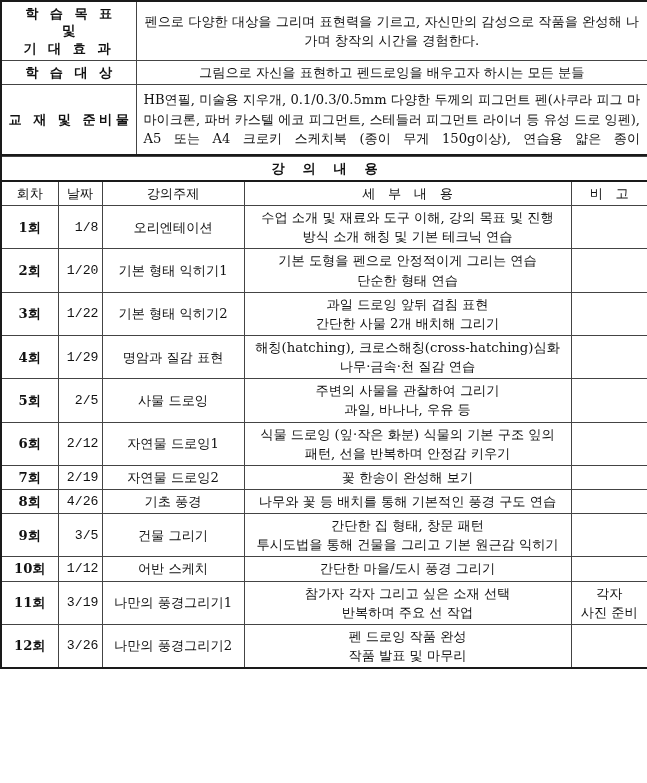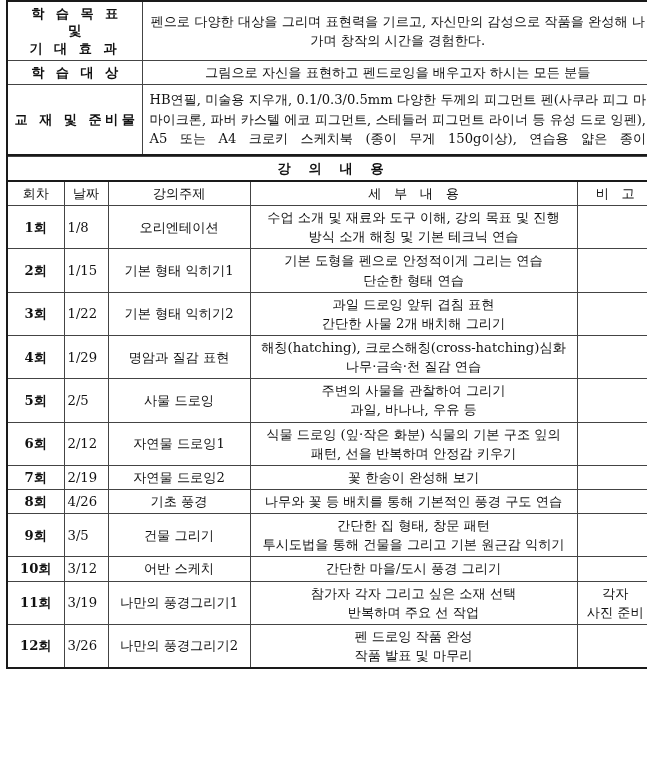--- a/index.html
+++ b/index.html
@@ -13,21 +13,20 @@
     font-family: "DejaVu Serif", "Liberation Serif", serif;
     color: #111111;
     overflow: hidden;
   }
 
   #sheet {
     width: 647px;
     height: 667px;
     box-sizing: border-box;
     position: relative;
-    padding-left: 6px;
   }
 
   table.grid {
     border-collapse: collapse;
     width: 647px;
     table-layout: fixed;
   }
 
   table.grid td {
     border: 1px solid #444444;
@@ -104,23 +103,24 @@
 
   
   .c-no {
     background: #f3f3f3;
     font-weight: bold;
     text-align: center;
     font-size: 14px;
     white-space: nowrap;
   }
   .c-date {
-    text-align: left;
+    text-align: right;
     font-size: 12.8px;
     white-space: nowrap;
+    font-family: Liberation Mono, monospace;
   }
   .c-topic {
     text-align: center;
     font-size: 13.2px;
   }
   .c-detail {
     text-align: center;
     font-size: 13.2px;
     line-height: 1.5;
     padding: 4px 6px;
@@ -195,21 +195,21 @@
           <td class="c-date"><span class="ln">1/8</span></td>
           <td class="c-topic"><span class="ln">오리엔테이션</span></td>
           <td class="c-detail">
             <span class="ln">수업 소개 및 재료와 도구 이해, 강의 목표 및 진행</span>
             <span class="ln">방식 소개 해칭 및 기본 테크닉 연습</span>
           </td>
           <td class="c-remark frame-right"></td>
         </tr>
         <tr>
           <td class="c-no frame-left"><span class="ln">2회</span></td>
-          <td class="c-date"><span class="ln">1/15</span></td>
+          <td class="c-date"><span class="ln">1/20</span></td>
           <td class="c-topic"><span class="ln">기본 형태 익히기1</span></td>
           <td class="c-detail">
             <span class="ln">기본 도형을 펜으로 안정적이게 그리는 연습</span>
             <span class="ln">단순한 형태 연습</span>
           </td>
           <td class="c-remark frame-right"></td>
         </tr>
         <tr>
           <td class="c-no frame-left"><span class="ln">3회</span></td>
           <td class="c-date"><span class="ln">1/22</span></td>
@@ -273,21 +273,21 @@
           <td class="c-date"><span class="ln">3/5</span></td>
           <td class="c-topic"><span class="ln">건물 그리기</span></td>
           <td class="c-detail">
             <span class="ln">간단한 집 형태, 창문 패턴</span>
             <span class="ln">투시도법을 통해 건물을 그리고 기본 원근감 익히기</span>
           </td>
           <td class="c-remark frame-right"></td>
         </tr>
         <tr>
           <td class="c-no frame-left"><span class="ln">10회</span></td>
-          <td class="c-date"><span class="ln">3/12</span></td>
+          <td class="c-date"><span class="ln">1/12</span></td>
           <td class="c-topic"><span class="ln">어반 스케치</span></td>
           <td class="c-detail">
             <span class="ln">간단한 마을/도시 풍경 그리기</span>
           </td>
           <td class="c-remark frame-right"></td>
         </tr>
         <tr>
           <td class="c-no frame-left"><span class="ln">11회</span></td>
           <td class="c-date"><span class="ln">3/19</span></td>
           <td class="c-topic"><span class="ln">나만의 풍경그리기1</span></td>

